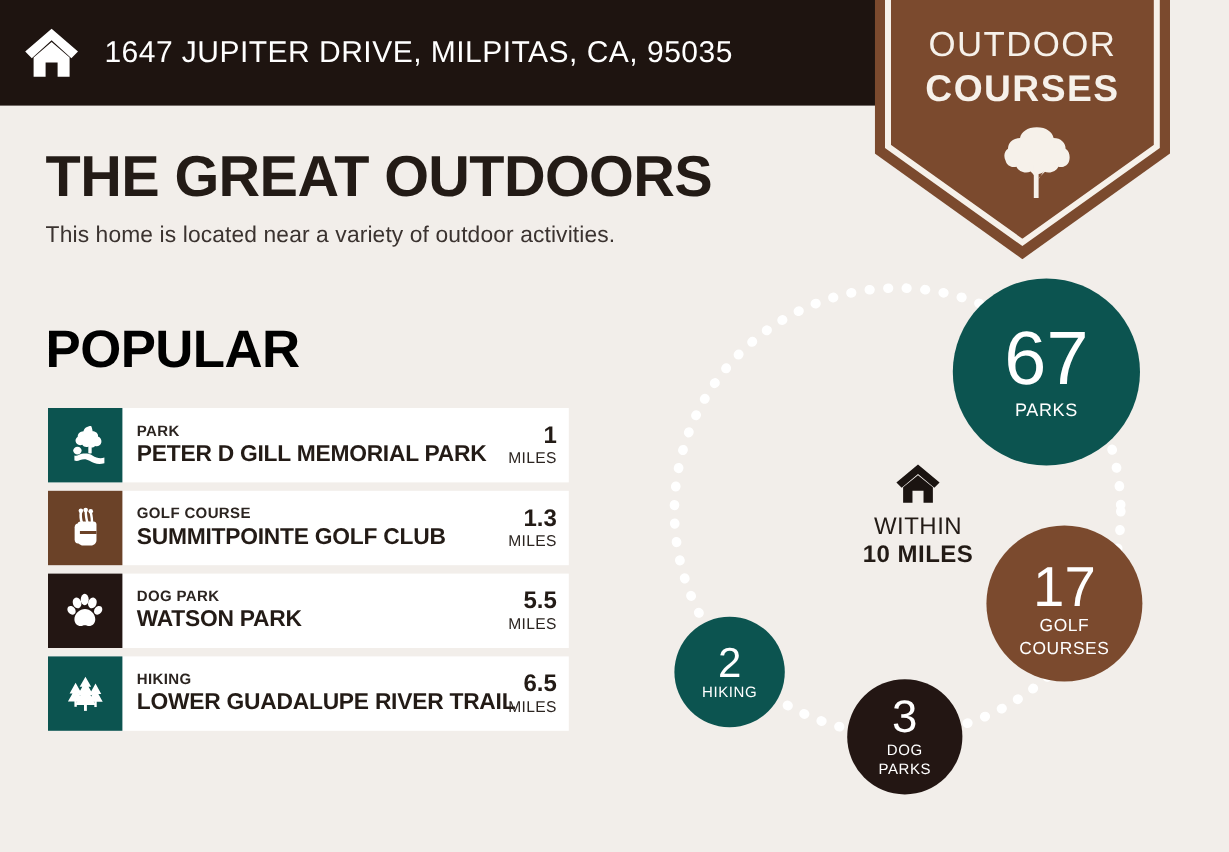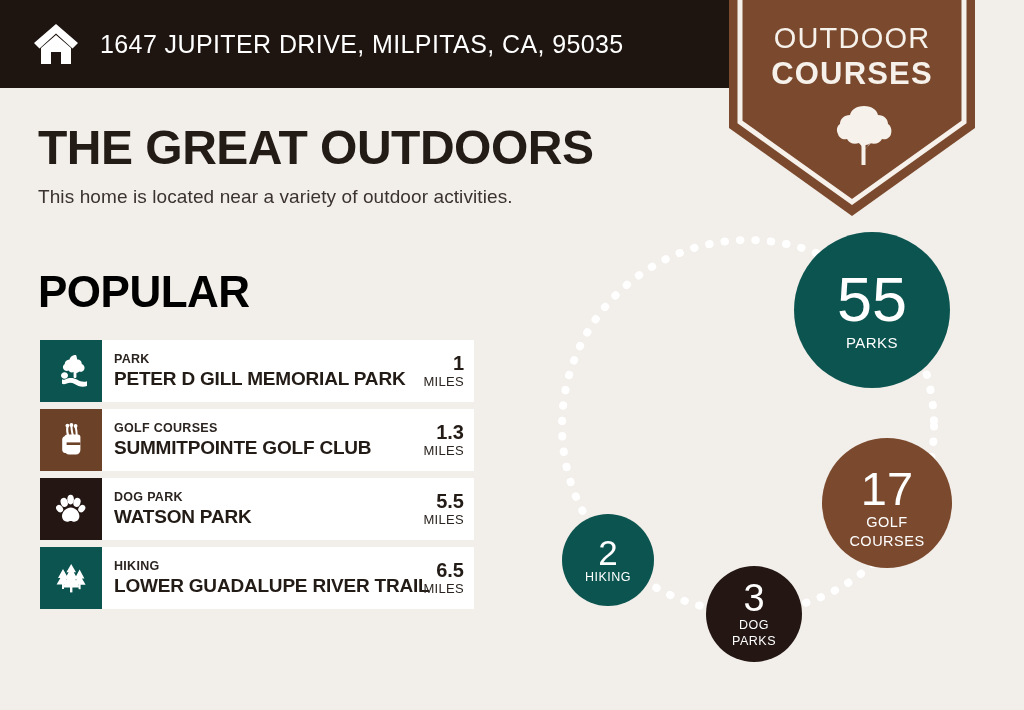--- a/index.html
+++ b/index.html
@@ -19,21 +19,21 @@
 
   
   .header-bar {
     position: absolute;
     top: 0; left: 0;
     width: 836px;
     height: 88px;
     background: #1e1410;
     display: flex;
     align-items: center;
-    padding-left: 32px;
+    padding-left: 19px;
     z-index: 1;
   }
   .header-home-icon {
     width: 48px;
     height: 44px;
     flex: 0 0 auto;
     margin-right: 20px;
   }
   .header-address {
     color: #ffffff;
@@ -388,21 +388,21 @@
           C15.6 34.6 13.6 32.6 13.6 30 Z"></path>
         <path fill="#6b4228" d="M13.6 22.4 L29.4 22.4 L29.4 25 L13.6 25 Z"></path>
         <path fill="#ffffff" d="M11.2 19.4
           C11.2 17.6 12.4 16.2 14 16.2
           L15.6 16.2 L15.6 33 L14 33
           C12.4 33 11.2 31.6 11.2 29.8 Z"></path>
       </svg>
     </div>
     <div class="row-body">
       <div class="row-texts">
-        <div class="row-category">GOLF COURSES</div>
+        <div class="row-category">GOLF COURSE</div>
         <div class="row-name">SUMMITPOINTE GOLF CLUB</div>
       </div>
       <div class="row-distance">
         <span class="row-dist-value">1.3</span>
         <span class="row-dist-unit">MILES</span>
       </div>
     </div>
   </div>
 
   <div class="list-row">
@@ -461,35 +461,45 @@
 
 </div>
 
 <div class="bubbles">
 
   <svg class="ring" width="500" height="464" aria-hidden="true">
     <circle cx="228" cy="200" r="186" fill="none" stroke="#ffffff" stroke-width="8" stroke-linecap="round" stroke-dasharray="0.5 15"></circle>
   </svg>
 
   <div class="bubble bubble-parks">
-    <span class="bubble-value">55</span>
+    <span class="bubble-value">67</span>
     <span class="bubble-label">PARKS</span>
   </div>
 
   <div class="bubble bubble-golf">
     <span class="bubble-value">17</span>
     <span class="bubble-label">GOLF</span>
     <span class="bubble-label">COURSES</span>
   </div>
 
   <div class="bubble bubble-dog">
     <span class="bubble-value">3</span>
     <span class="bubble-label">DOG</span>
     <span class="bubble-label">PARKS</span>
   </div>
 
   <div class="bubble bubble-hiking">
     <span class="bubble-value">2</span>
     <span class="bubble-label">HIKING</span>
   </div>
 
+  <div class="center-block">
+    <span class="center-home-icon">
+      <svg viewBox="0 0 38 34" width="38" height="34" aria-hidden="true">
+        <path fill="#1b1411" d="M19 1 L37 16 L32.6 20.4 L19 9 L5.4 20.4 L1 16 Z"></path>
+        <path fill="#1b1411" d="M6.6 20 L19 10 L31.4 20 L31.4 33 L23.6 33 L23.6 23 L14.4 23 L14.4 33 L6.6 33 Z"></path>
+      </svg>
+    </span>
+    <span class="center-line1">WITHIN</span>
+    <span class="center-line2">10 MILES</span>
+  </div>
 
 </div>
 
 </body></html>

